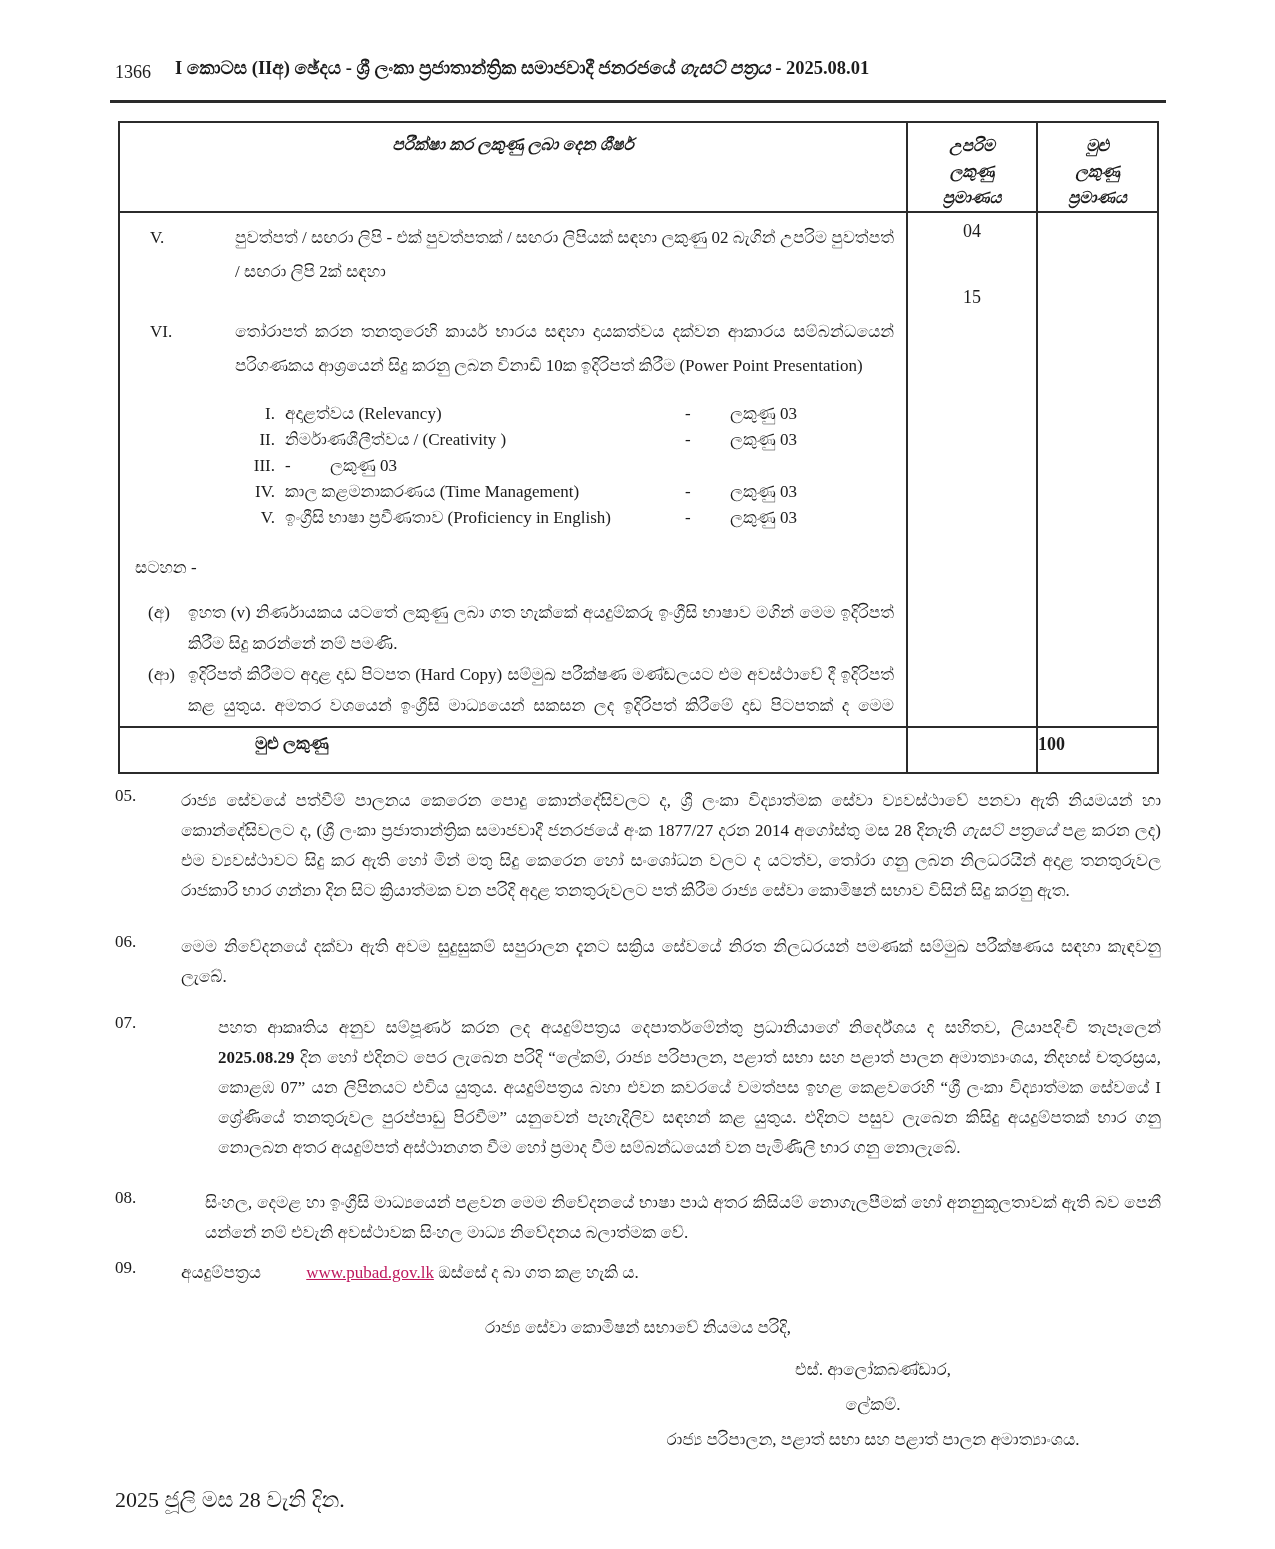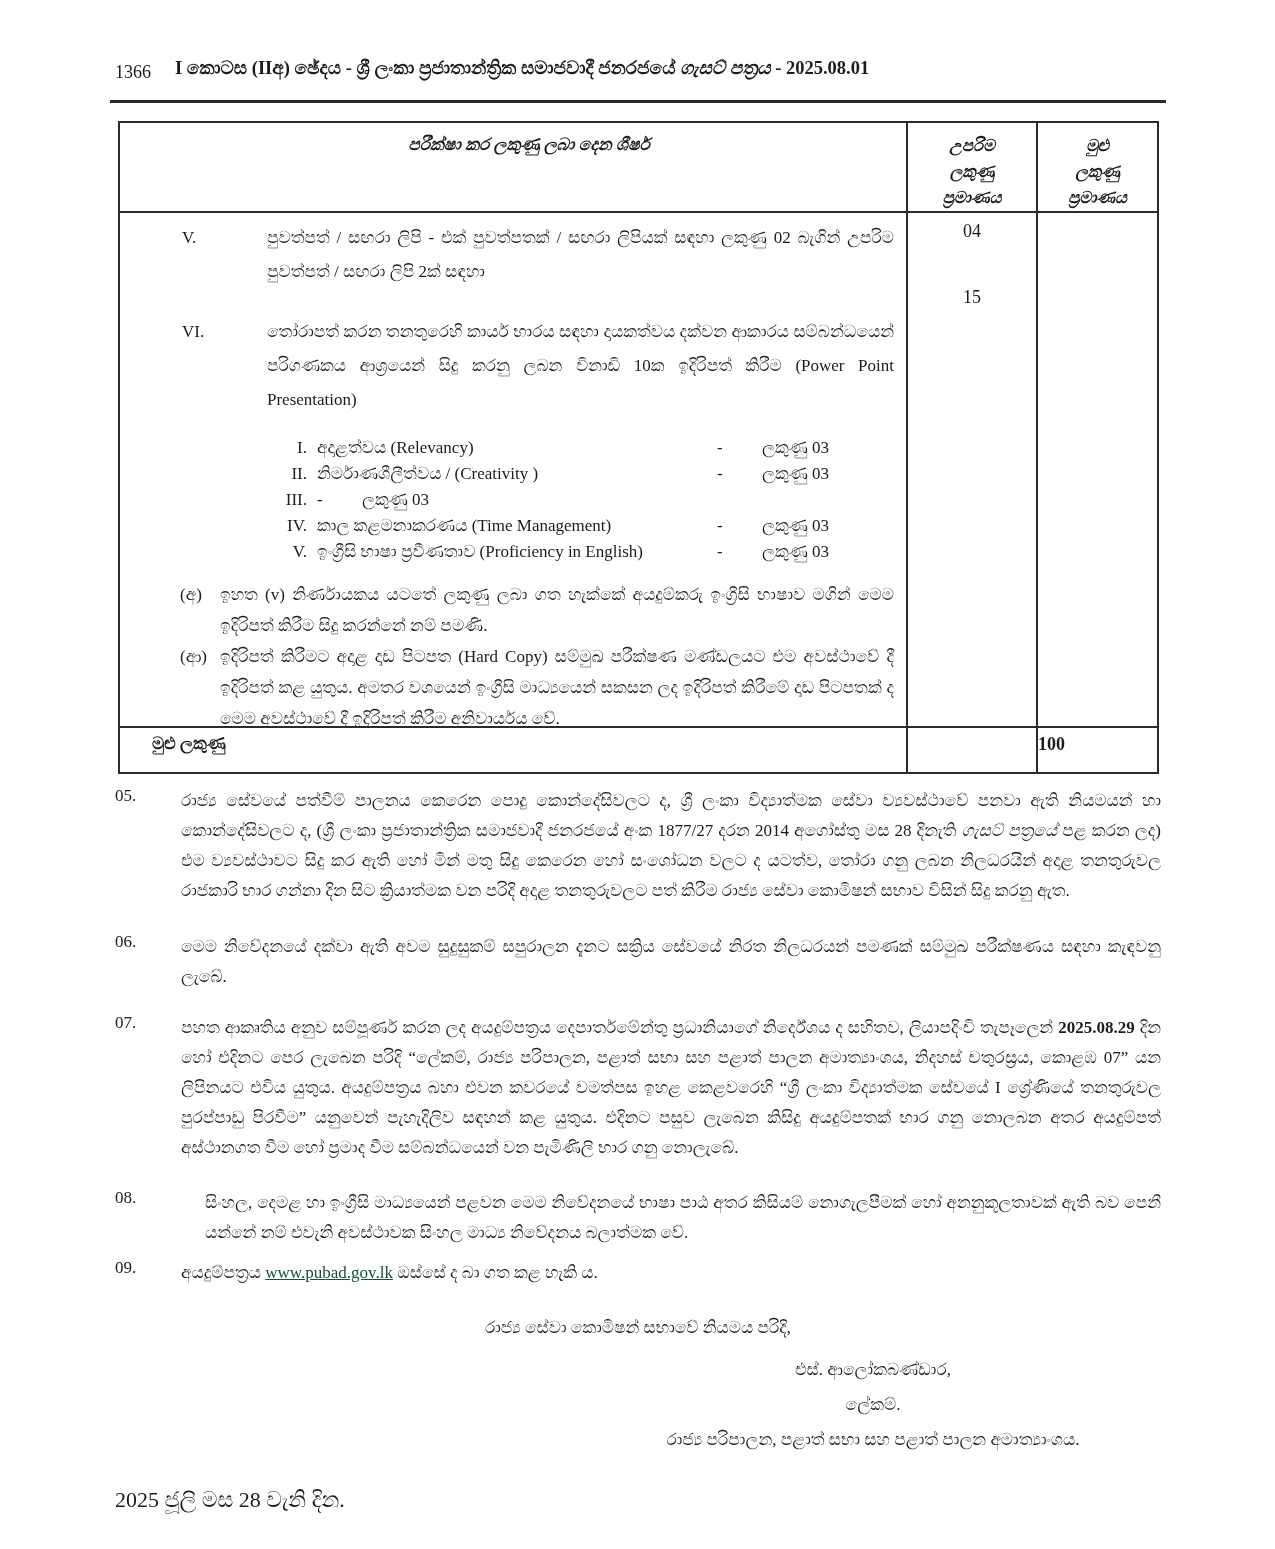--- a/index.html
+++ b/index.html
@@ -12,21 +12,21 @@
   .hdr { position:absolute; top:58px; left:115px; width:1045px; height:36px; }
   .hdr-pageno { position:absolute; left:0; top:4px; font-size:18px; }
   .hdr-title { position:absolute; left:60px; right:0; top:0; text-align:left; font-weight:bold; font-size:18.5px; }
   .hdr-title .it { font-style:italic; }
   .hdr-rule { position:absolute; top:100px; left:110px; width:1056px; height:0; border-top:3px solid #2a2a2a; }
 
   
   .gz-table { position:absolute; top:121px; left:118px; width:1041px; border:2px solid #2b2b2b; }
   .trow { display:grid; grid-template-columns: 786px 130px 121px; }
   .tcell { border-left:2px solid #2b2b2b; }
-  .tcell:first-child { border-left:none;padding-left:32px; }
+  .tcell:first-child { border-left:none; }
   .thead-row { height:90px; border-bottom:2px solid #2b2b2b; }
   .thead-c1 { display:flex; justify-content:center; padding-top:12px; font-style:italic; font-weight:bold; font-size:17px; }
   .thead-col { text-align:center; padding-top:10px; font-style:italic; font-weight:bold; line-height:26px; font-size:16.5px; }
   .tbody-row { height:515px; border-bottom:2px solid #2b2b2b; }
   .tbody-c1 { padding:8px 12px 0 0; overflow:hidden; }
   .tbody-c2 { position:relative; }
   .marks-04 { position:absolute; top:8px; left:0; width:100%; text-align:center; font-size:18px; }
   .marks-15 { position:absolute; top:74px; left:0; width:100%; text-align:center; font-size:18px; }
   .tfoot-row { height:44px; }
   .tfoot-label { padding-left:135px; font-weight:bold; line-height:32px; }
@@ -47,24 +47,24 @@
   .notes-label { margin-top:22px; padding-left:15px; line-height:30px; }
   .note { display:flex; line-height:31px; text-align:justify; }
   .note-a { margin-top:14px; }
   .note-no { width:68px; padding-left:28px; flex:none; }
   .note-text { flex:1; }
 
   
   .para { position:absolute; left:115px; width:1046px; display:flex; }
   .para-no { width:66px; flex:none; }
   .para-body { width:980px; text-align:justify; line-height:30px; }
-  .p05 { top:786px; } .p06 { top:932px; } .p07 { top:1013px; } .p08 { top:1188px;gap:24px; } .p09 { top:1258px; }
+  .p05 { top:786px; } .p06 { top:932px; } .p07 { top:1013px;gap:37px; } .p08 { top:1188px;gap:24px; } .p09 { top:1258px; }
   .bold { font-weight:bold; }
   .it { font-style:italic; }
-  .doc-link { color:#14532d; text-decoration:underline; }
+  .doc-link { color:#be185d; text-decoration:underline;margin-left:41px; }
 
   
   .sig-authority { position:absolute; top:1318px; left:115px; width:1046px; text-align:center; }
   .sig-block { position:absolute; top:1352px; left:635px; width:476px; text-align:center; line-height:35px; }
   .date-line { position:absolute; top:1487px; left:115px; font-size:22px; }
 </style>
 </head>
 <body>
 
 <div class="page">
@@ -137,20 +137,21 @@
           <div class="crit">
             <div class="crit-no">V.</div>
             <div class="crit-text">
                 <div>ඉංග්‍රීසි භාෂා ප්‍රවීණතාව (Proficiency in English)</div>
               </div>
             <div class="crit-dash">-</div>
             <div class="crit-marks">ලකුණු 03</div>
           </div>
         </div>
 
+        <div class="notes-label">සටහන -</div>
 
         <div class="note note-a">
           <div class="note-no">(අ)</div>
           <div class="note-text">ඉහත (v) නිර්ණායකය යටතේ ලකුණු ලබා ගත හැක්කේ අයදුම්කරු ඉංග්‍රීසි භාෂාව මගින් මෙම ඉදිරිපත් කිරීම සිදු කරන්නේ නම් පමණි.</div>
         </div>
         <div class="note">
           <div class="note-no">(ආ)</div>
           <div class="note-text">ඉදිරිපත් කිරීමට අදාළ දෘඩ පිටපත (Hard Copy) සම්මුඛ පරීක්ෂණ මණ්ඩලයට එම අවස්ථාවේ දී ඉදිරිපත් කළ යුතුය. අමතර වශයෙන් ඉංග්‍රීසි මාධ්‍යයෙන් සකසන ලද ඉදිරිපත් කිරීමේ දෘඩ පිටපතක් ද මෙම අවස්ථාවේ දී ඉදිරිපත් කිරීම අනිවාර්යය වේ.</div>
         </div>
 

